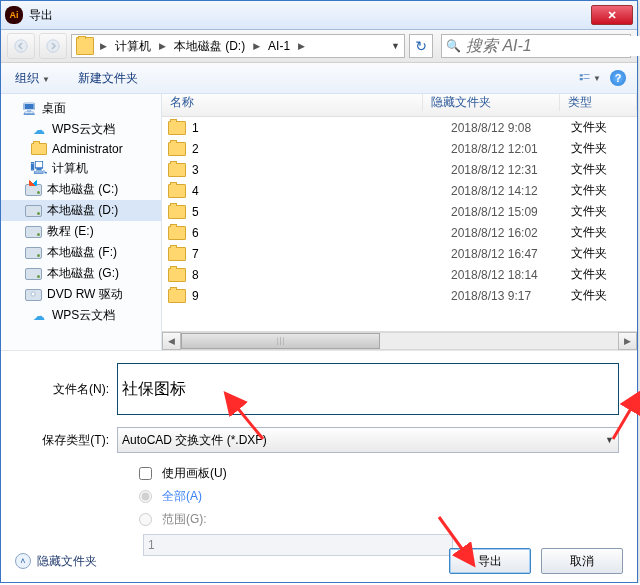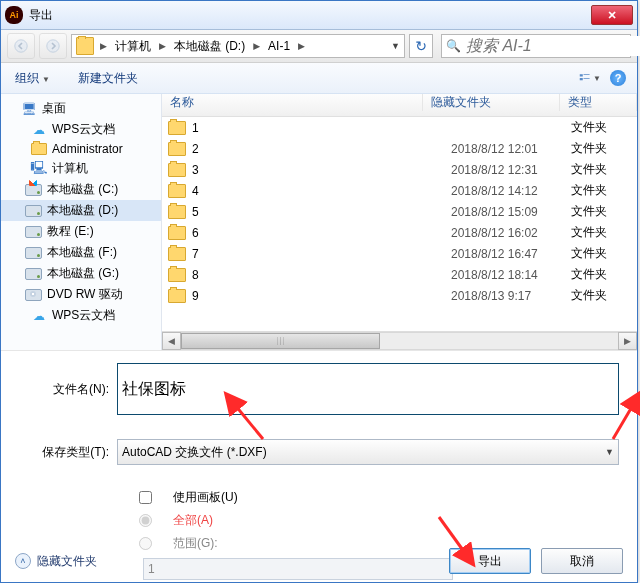--- a/index.html
+++ b/index.html
@@ -55,27 +55,27 @@
 .row .ficon::before{content:"";position:absolute;top:-3px;left:1px;width:5px;height:2px;background:#ffd76e;border:1px solid #d8a830;border-bottom:none}
 .row .rname{flex:1}
 .row .rdate{width:120px;color:#555}
 .row .rtype{width:60px;color:#000000}
 .scrollhint{height:18px;background:#f4f4f4;border-top:1px solid #ddd;display:flex;align-items:center}
 .scrollhint .sarrow{width:17px;height:16px;background:linear-gradient(#f8f8f8,#e4e4e4);border:1px solid #bbb;display:flex;align-items:center;justify-content:center;color:#666;font-size:9px;cursor:pointer}
 .scrollhint .strack{flex:1;height:16px;background:#ededed;border-top:1px solid #d8d8d8;border-bottom:1px solid #d8d8d8;position:relative}
 .scrollhint .sthumb{position:absolute;left:0;width:45%;height:14px;background:linear-gradient(#e6e6e6,#c8c8c8);border:1px solid #a6a6a6;top:0;cursor:pointer}
 .scrollhint .sthumb::after{content:"";position:absolute;left:50%;top:3px;width:1px;height:8px;background:rgba(0,0,0,.15);box-shadow:-3px 0 rgba(0,0,0,.12),3px 0 rgba(0,0,0,.12)}
 .form-area{padding:12px 18px 6px;border-top:1px solid #e6e6e6}
-.frow{display:flex;align-items:center;margin-bottom:24px}
+.frow{display:flex;align-items:center;margin-bottom:12px}
 .flabel{width:90px;text-align:right;padding-right:8px}
 .ftext{flex:1;height:20px;border:1px solid #0c4a6e;padding:15px 4px;font-size:16px;outline:none}
 .fselect{flex:1;height:22px;border:1px solid #aeb9c7;background:linear-gradient(#fefefe,#e9e9e9);padding:1px 4px;display:flex;align-items:center;position:relative;cursor:pointer}
 .fselect .darr{position:absolute;right:4px;font-size:9px;color:#444}
 .opt-group{padding-left:120px}
-.opt-row{display:flex;align-items:center;gap:21px;margin-bottom:6px}
+.opt-row{display:flex;align-items:center;gap:10px;margin-bottom:6px}
 .opt-row input[type=checkbox],.opt-row input[type=radio]{margin:0}
 .range-input{width:300px;height:18px;border:1px solid #c9d2de;background:#f2f4f7;padding:1px 4px;font-size:12px;color:#888;margin-left:4px}
 .footer{display:flex;align-items:center;padding:8px 14px;gap:10px;position:absolute;bottom:0;left:0;right:0}
 .hide-link{display:flex;align-items:center;gap:6px;color:#213a6d;cursor:pointer}
 .hide-link .uarr{width:14px;height:14px;border:1px solid #8ca6c7;border-radius:50%;background:#eaf2fc;display:flex;align-items:center;justify-content:center;font-size:9px;color:#3a6aa8}
 .footer .spacer{flex:1}
 .btn{width:80px;height:24px;border:1px solid #8a9cb2;background:linear-gradient(#fdfdfd,#e3e8ef);border-radius:2px;display:flex;align-items:center;justify-content:center;cursor:pointer}
 .btn.primary{border:1px solid #3d87c7;box-shadow:0 0 0 1px #a3cdf3 inset}
 .arrow-ann{position:absolute;pointer-events:none}
 .arrow-ann svg{overflow:visible}
@@ -193,20 +193,21 @@
     <div class="list">
       <div class="list-head">
         <div class="col name">名称</div>
         <div class="col date">隐藏文件夹</div>
         <div class="col type">类型</div>
       </div>
       <div class="list-body" id="list-body">
           <div class="row">
             <span class="ficon"></span>
             <span class="rname">1</span>
+            <span class="rdate">2018/8/12 9:08</span>
             <span class="rtype">文件夹</span>
           </div>
           <div class="row">
             <span class="ficon"></span>
             <span class="rname">2</span>
             <span class="rdate">2018/8/12 12:01</span>
             <span class="rtype">文件夹</span>
           </div>
           <div class="row">
             <span class="ficon"></span>
@@ -273,21 +274,21 @@
           <span class="darr">▼</span>
         </div>
     </div>
     <div class="opt-group">
       <div class="opt-row">
           <input type="checkbox" style="">
           <span>使用画板(U)</span>
         </div>
       <div class="opt-row">
           <input type="radio" checked="" disabled="" style="">
-          <span style="color:#ef4444">全部(A)</span>
+          <span style="color:#3b82f6">全部(A)</span>
         </div>
       <div class="opt-row">
           <input type="radio" disabled="" style="">
           <span style="color:#888">范围(G):</span>
         </div>
       <input class="range-input" disabled="" value="1" style="">
     </div>
   </div>
 
   <div class="footer">

